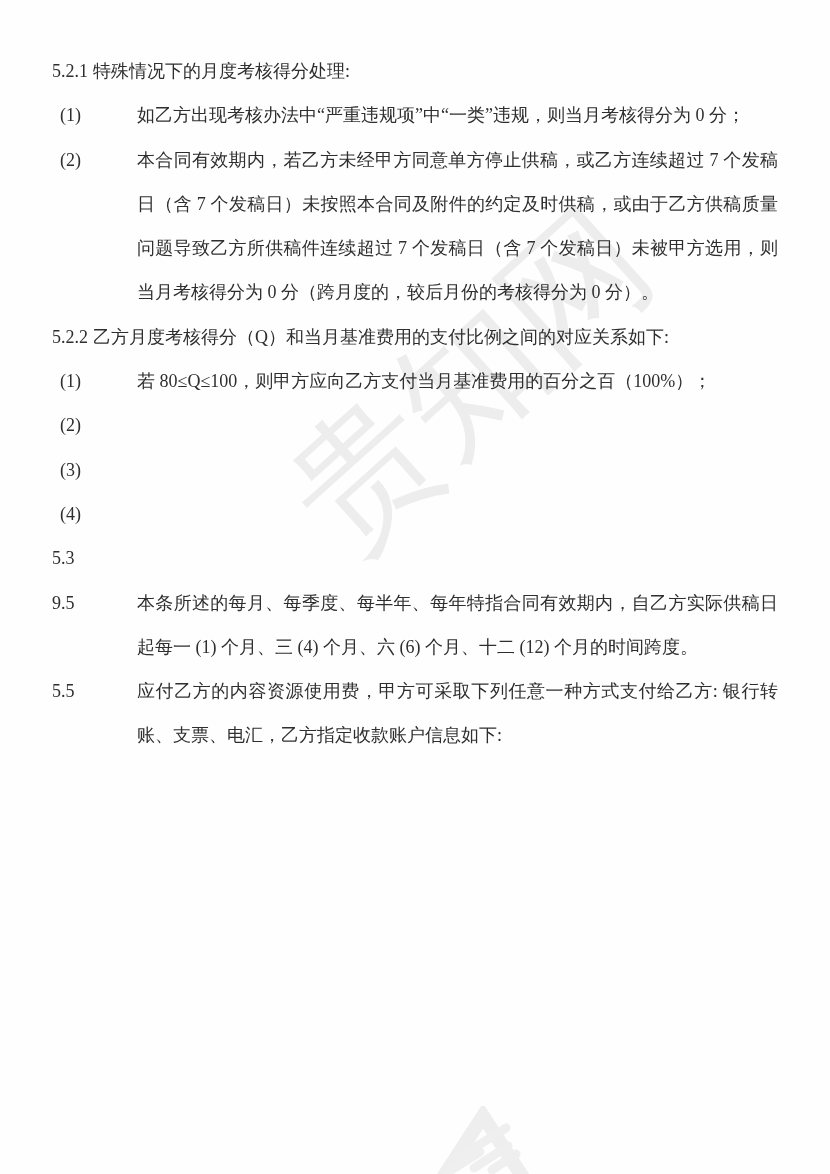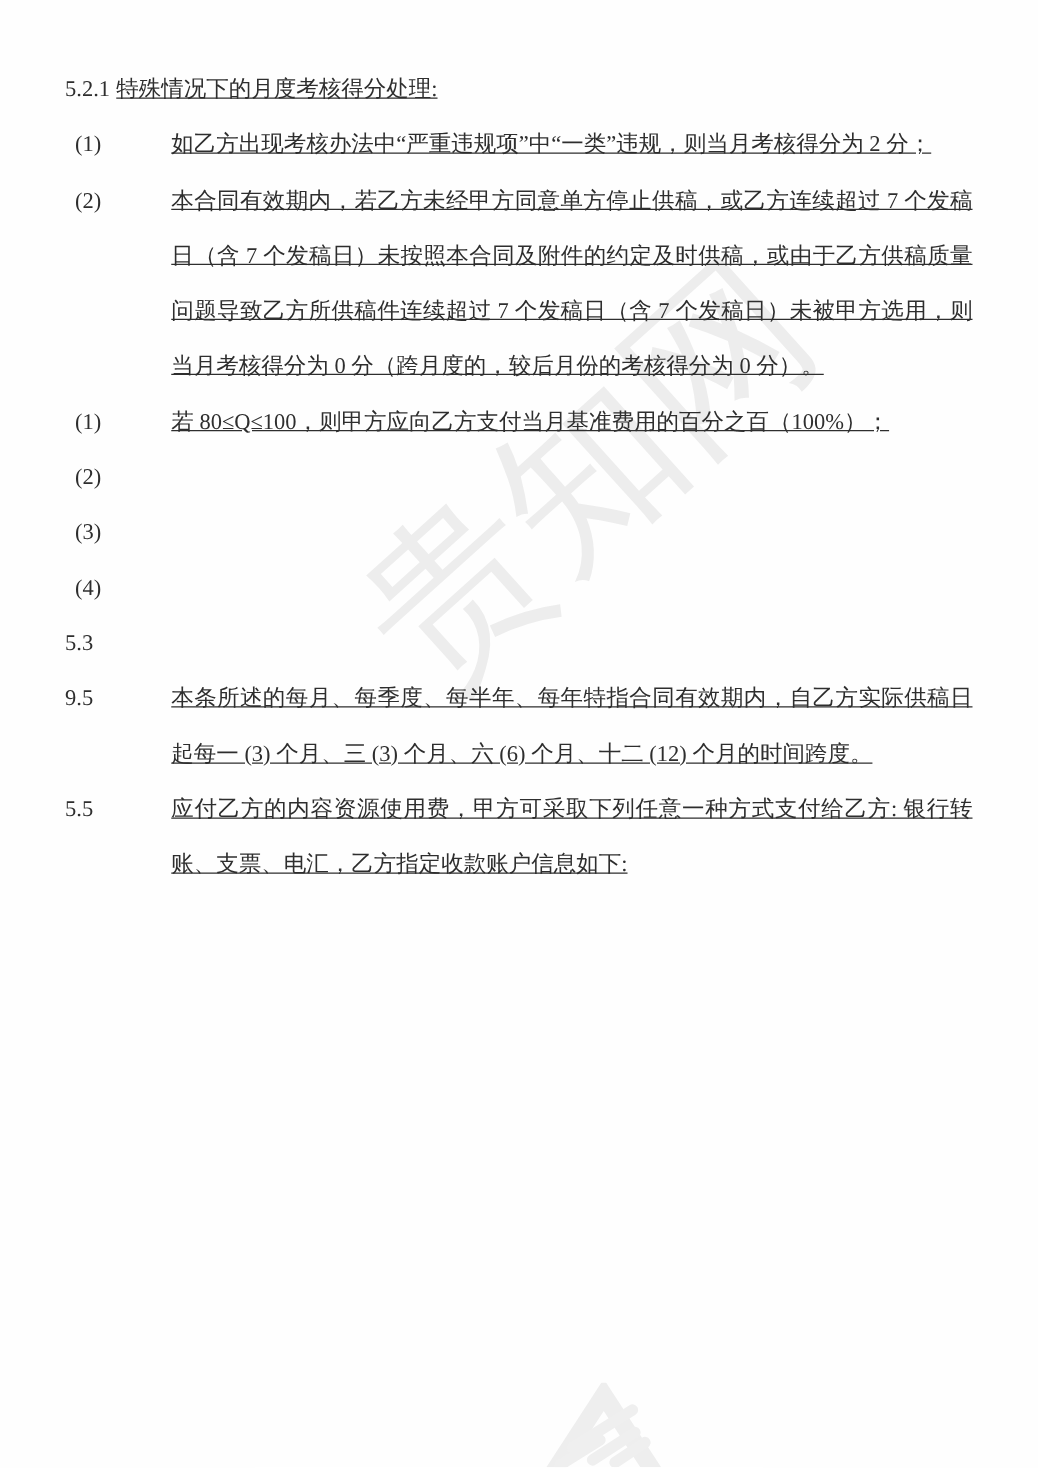--- a/index.html
+++ b/index.html
@@ -19,21 +19,21 @@
     top: 49px;
     width: 726px;
     font-size: 18px;
     line-height: 44.3px;
     z-index: 2;
   }
   .row { display: flex; align-items: flex-start; }
   .row .num { flex: 0 0 85px; white-space: nowrap; }
   .row.inline .num { flex: 0 0 auto; margin-right: 5px; }
   .row.sub .num { padding-left: 8px; }
-  .row .body { flex: 1; text-align: justify; text-decoration: underline; }
+  .row .body { flex: 1; text-align: justify; }
   
   .wm-text {
     position: absolute;
     left: 228px;
     top: 303px;
     width: 484px;
     height: 152px;
     transform: rotate(-42deg);
     font-family: "Liberation Sans", "DejaVu Sans", sans-serif;
     font-size: 140px;
@@ -71,28 +71,32 @@
 
   <div class="doc">
 
     <div class="row inline">
       <span class="num">5.2.1</span>
       <div class="body">特殊情况下的月度考核得分处理:</div>
     </div>
 
     <div class="row sub">
       <span class="num">(1)</span>
-      <div class="body">如乙方出现考核办法中“严重违规项”中“一类”违规，则当月考核得分为 2 分；</div>
+      <div class="body">如乙方出现考核办法中“严重违规项”中“一类”违规，则当月考核得分为 0 分；</div>
     </div>
 
     <div class="row sub">
       <span class="num">(2)</span>
       <div class="body">本合同有效期内，若乙方未经甲方同意单方停止供稿，或乙方连续超过 7 个发稿日（含 7 个发稿日）未按照本合同及附件的约定及时供稿，或由于乙方供稿质量问题导致乙方所供稿件连续超过 7 个发稿日（含 7 个发稿日）未被甲方选用，则当月考核得分为 0 分（跨月度的，较后月份的考核得分为 0 分）。</div>
     </div>
 
+    <div class="row inline">
+      <span class="num">5.2.2</span>
+      <div class="body">乙方月度考核得分（Q）和当月基准费用的支付比例之间的对应关系如下:</div>
+    </div>
 
     <div class="row sub">
       <span class="num">(1)</span>
       <div class="body">若 80≤Q≤100，则甲方应向乙方支付当月基准费用的百分之百（100%）；</div>
     </div>
 
     <div class="row sub">
       <span class="num">(2)</span>
     </div>
 
@@ -104,21 +108,21 @@
       <span class="num">(4)</span>
     </div>
 
 
     <div class="row">
       <span class="num">5.3</span>
     </div>
 
     <div class="row">
       <span class="num">9.5</span>
-      <div class="body">本条所述的每月、每季度、每半年、每年特指合同有效期内，自乙方实际供稿日起每一 (3) 个月、三 (3) 个月、六 (6) 个月、十二 (12) 个月的时间跨度。</div>
+      <div class="body">本条所述的每月、每季度、每半年、每年特指合同有效期内，自乙方实际供稿日起每一 (1) 个月、三 (4) 个月、六 (6) 个月、十二 (12) 个月的时间跨度。</div>
     </div>
 
     <div class="row">
       <span class="num">5.5</span>
       <div class="body">应付乙方的内容资源使用费，甲方可采取下列任意一种方式支付给乙方: 银行转账、支票、电汇，乙方指定收款账户信息如下:</div>
     </div>
 
   </div>
 </div>
 

